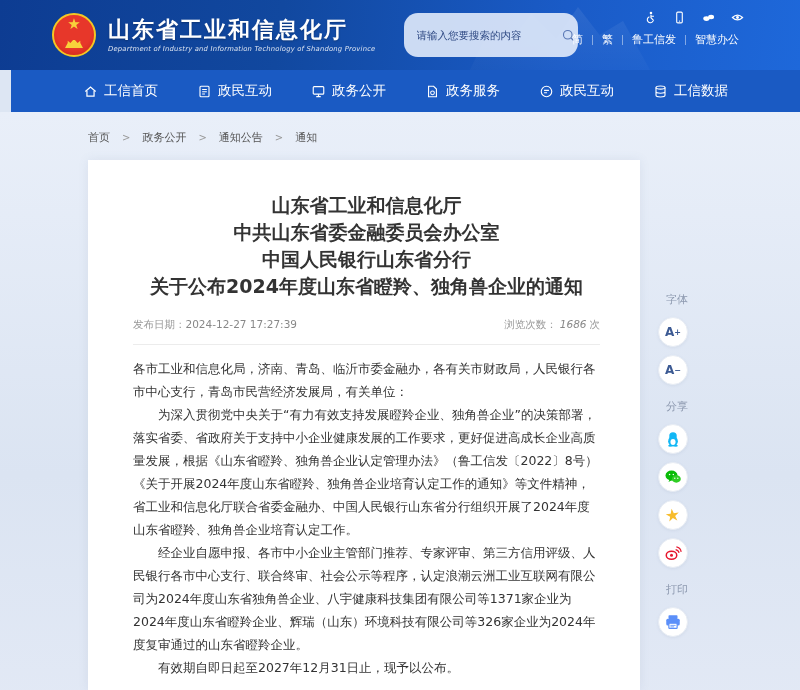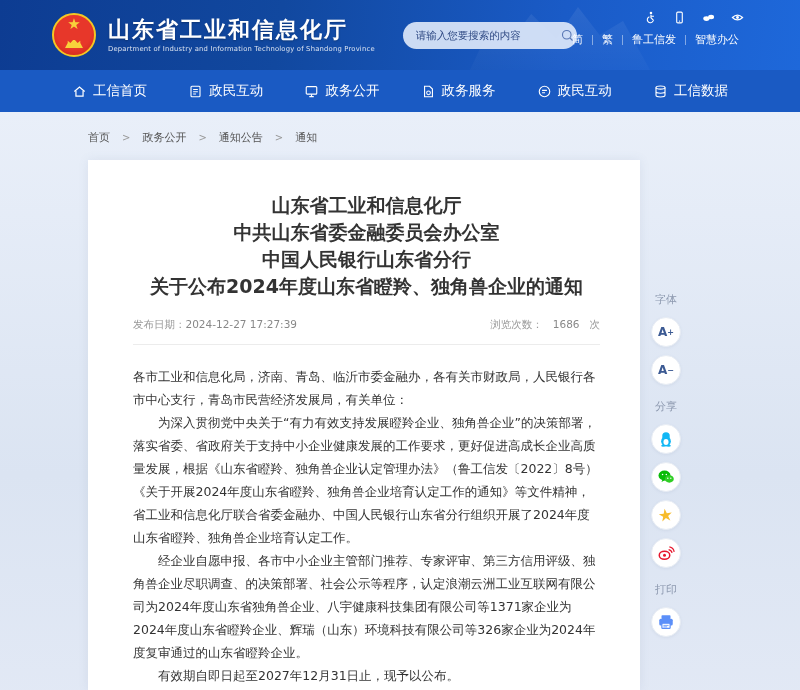--- a/index.html
+++ b/index.html
@@ -19,40 +19,40 @@
     background:radial-gradient(circle at 50% 42%, #e7372a 55%, #c52317 100%);
     border:2px solid #f4c723; flex:0 0 auto; }
   .emblem-star { position:absolute; top:2px; left:50%; transform:translateX(-50%);
     color:#f8d13b; font-size:15px; line-height:15px; }
   .emblem-gate { position:absolute; bottom:7px; left:50%; transform:translateX(-50%);
     width:18px; height:9px; background:#f8d13b;
     clip-path:polygon(0 100%,15% 45%,15% 20%,30% 45%,45% 10%,55% 10%,70% 45%,85% 20%,85% 45%,100% 100%); }
   .brand-text { color:#fff; }
   .site-title { font-size:22px; font-weight:bold; letter-spacing:2px; line-height:24px;
     text-shadow:0 1px 2px rgba(0,0,0,.25); }
-  .site-sub { font-size:6.8px; color:rgba(255,255,255,.85); margin-top:3px; letter-spacing:.2px; }
-
-  .search-pill { margin-left:28px; width:174px; height:27px; border-radius:14px;
+  .site-sub { font-size:6.8px; color:rgba(255,255,255,.85); margin-top:3px; letter-spacing:.2px;font-style:italic; }
+
+  .search-pill { margin-left:28px; width:174px; height:44px; border-radius:14px;
     background:rgba(230,238,252,.88); display:flex; align-items:center; padding:0 10px 0 13px; z-index:2;gap:13px; }
   .search-input { flex:1; border:none; outline:none; background:transparent;
     font-size:10.5px; color:#27427e; font-family:inherit; }
   .search-input::placeholder { color:#27427e; opacity:.95; }
   .search-icon { width:13px; height:13px; flex:0 0 auto; }
 
   .top-right { position:absolute; right:52px; top:11px; z-index:3; text-align:right; }
   .quick-icons { display:flex; gap:16px; justify-content:flex-end; padding-right:4px; }
   .quick-icons svg { width:13px; height:13px; display:block; }
   .top-links { margin-top:8px; display:flex; align-items:center; justify-content:flex-end;
     color:#fff; font-size:11px; }
   .top-links .lnk { padding:0 9px; cursor:pointer; white-space:nowrap; }
   .top-links .sep { width:1px; height:10px; background:rgba(255,255,255,.45); }
 
   
   .nav { height:42px; background:#1a5ac3; display:flex; align-items:center;
-    justify-content:space-between; padding:0 72px; }
+    justify-content:space-between; padding:0 72px;margin-left:11px; }
   .nav-item { display:flex; align-items:center; gap:6px; color:#fff; font-size:13.5px;
     cursor:pointer; white-space:nowrap; }
   .nav-item svg { width:15px; height:15px; display:block; }
 
   
   .page { position:relative; height:658px;
     background:linear-gradient(180deg,#e9eff9 0%,#dbe4f2 55%,#e4eaf6 100%); }
   .breadcrumb { position:absolute; left:88px; top:18px; display:flex; align-items:center;
     gap:12px; font-size:11px; color:#555; }
   .breadcrumb .crumb { cursor:pointer; }
@@ -61,29 +61,29 @@
   .card { position:absolute; left:88px; top:48px; width:552px; height:530px;
     background:#fff; box-shadow:0 0 10px rgba(90,110,150,.10);
     padding:32px 40px 0 45px; overflow:hidden; }
   .doc-title { text-align:center; color:#333; font-weight:bold; font-size:19px;
     line-height:27px; margin-bottom:14px; }
   .meta-row { display:flex; align-items:center; font-size:10.5px; color:#999;
     padding:4px 0 12px; border-bottom:1px solid #ececec;text-align:right; }
   .meta-item { margin-right:22px; white-space:nowrap; }
   .meta-item .val { color:#888; }
   .meta-views { margin-left:auto; white-space:nowrap; }
-  .meta-views .num { margin:0 10px; color:#888; }
-
-  .body-text { margin-top:20px; }
+  .meta-views .num { margin:0 3px; color:#888;font-style:italic; }
+
+  .body-text { margin-top:12px; }
   .body-text p { font-size:12.5px; color:#333; line-height:23px; text-indent:2em; }
   .body-text p.no-indent { text-indent:0; }
 
   
   .toolbar { position:absolute; left:644px; top:170px; width:44px;
-    display:flex; flex-direction:column; align-items:center; }
+    display:flex; flex-direction:column; align-items:flex-end; }
   .tool-label { font-size:11px; color:#8d99af; margin:10px 0 6px; }
   .tool-btn { width:30px; height:30px; border-radius:50%; background:#fff;
     border:1px solid #e7ecf4; box-shadow:0 1px 3px rgba(120,140,170,.12);
     display:flex; align-items:center; justify-content:center; cursor:pointer; margin:4px 0; }
   .font-btn { font-size:12px; font-weight:bold; color:#3c5a93; }
   .font-btn sup { font-size:8px; }
   .qzone-star { color:#f7bc2c; font-size:17px; line-height:17px; transform:rotate(-8deg); }
   .tool-btn svg { width:18px; height:18px; display:block; }
 </style>
 </head>
@@ -207,21 +207,21 @@
     </div>
 
     <div class="meta-row">
       <span class="meta-item"><span>发布日期：</span><span class="val">2024-12-27 17:27:39</span></span>
       <span class="meta-views"><span>浏览次数：</span><span class="num">1686</span><span>次</span></span>
     </div>
 
     <div class="body-text">
       <p class="no-indent">各市工业和信息化局，济南、青岛、临沂市委金融办，各有关市财政局，人民银行各市中心支行，青岛市民营经济发展局，有关单位：</p>
       <p>为深入贯彻党中央关于“有力有效支持发展瞪羚企业、独角兽企业”的决策部署，落实省委、省政府关于支持中小企业健康发展的工作要求，更好促进高成长企业高质量发展，根据《山东省瞪羚、独角兽企业认定管理办法》（鲁工信发〔2022〕8号）《关于开展2024年度山东省瞪羚、独角兽企业培育认定工作的通知》等文件精神，省工业和信息化厅联合省委金融办、中国人民银行山东省分行组织开展了2024年度山东省瞪羚、独角兽企业培育认定工作。</p>
-      <p>经企业自愿申报、各市中小企业主管部门推荐、专家评审、第三方信用评级、独角兽企业尽职调查、的决策部署、社会公示等程序，认定浪潮云洲工业互联网有限公司为2024年度山东省独角兽企业、八宇健康科技集团有限公司等1371家企业为2024年度山东省瞪羚企业、辉瑞（山东）环境科技有限公司等326家企业为2024年度复审通过的山东省瞪羚企业。</p>
+      <p>经企业自愿申报、各市中小企业主管部门推荐、专家评审、第三方信用评级、人民银行各市中心支行、联合终审、社会公示等程序，认定浪潮云洲工业互联网有限公司为2024年度山东省独角兽企业、八宇健康科技集团有限公司等1371家企业为2024年度山东省瞪羚企业、辉瑞（山东）环境科技有限公司等326家企业为2024年度复审通过的山东省瞪羚企业。</p>
       <p>有效期自即日起至2027年12月31日止，现予以公布。</p>
     </div>
 
   </div>
 
   <div class="toolbar">
     <div class="tool-label">字体</div>
     <div class="tool-btn font-btn">
         <span>A</span>
         <sup>+</sup>

